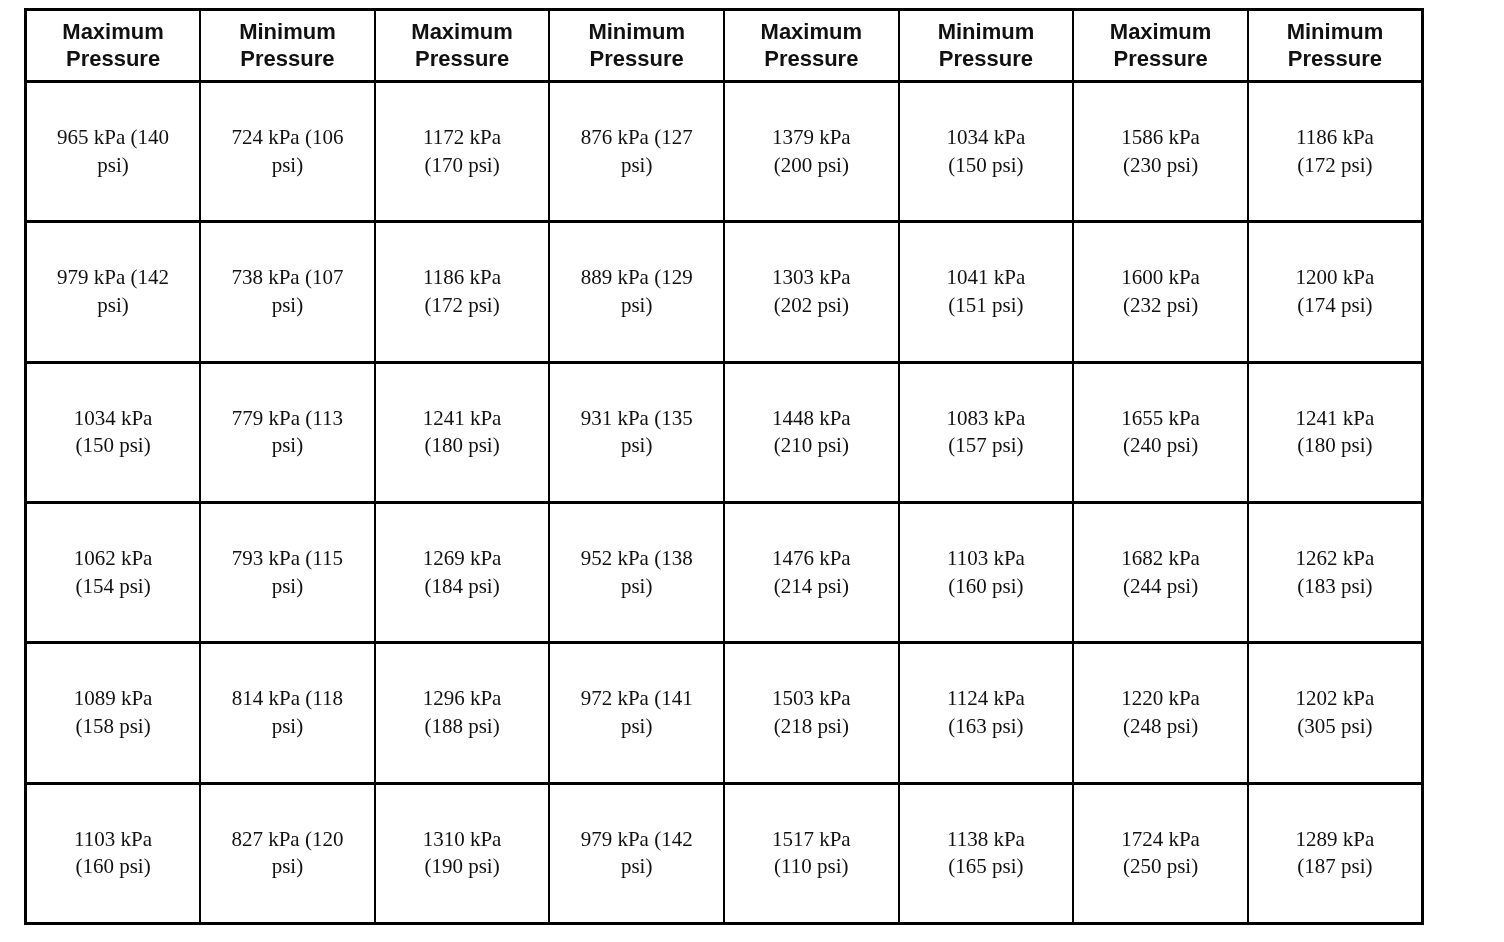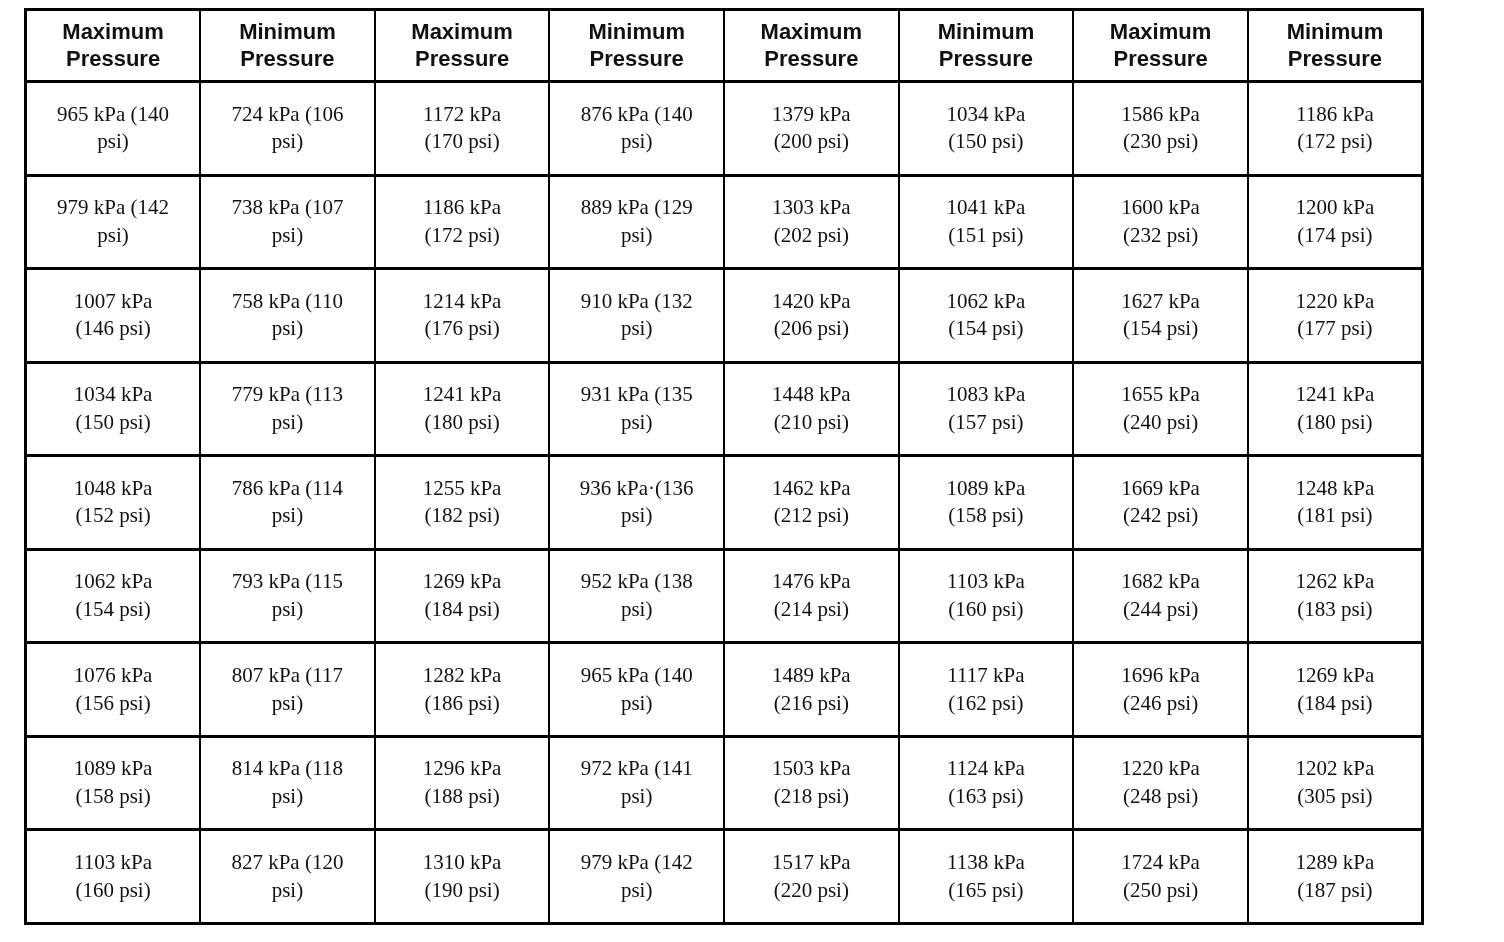--- a/index.html
+++ b/index.html
@@ -85,21 +85,21 @@
       </tr>
     </thead>
     <tbody>
         <tr>
           <td class="pressure-cell">965 kPa (140
 psi)</td>
           <td class="pressure-cell">724 kPa (106
 psi)</td>
           <td class="pressure-cell">1172 kPa
 (170 psi)</td>
-          <td class="pressure-cell">876 kPa (140
+          <td class="pressure-cell">876 kPa (127
 psi)</td>
           <td class="pressure-cell">1379 kPa
 (200 psi)</td>
           <td class="pressure-cell">1034 kPa
 (150 psi)</td>
           <td class="pressure-cell">1586 kPa
 (230 psi)</td>
           <td class="pressure-cell">1186 kPa
 (172 psi)</td>
         </tr>
@@ -115,110 +115,56 @@
           <td class="pressure-cell">1303 kPa
 (202 psi)</td>
           <td class="pressure-cell">1041 kPa
 (151 psi)</td>
           <td class="pressure-cell">1600 kPa
 (232 psi)</td>
           <td class="pressure-cell">1200 kPa
 (174 psi)</td>
         </tr>
         <tr>
-          <td class="pressure-cell">1007 kPa
-(146 psi)</td>
-          <td class="pressure-cell">758 kPa (110
-psi)</td>
-          <td class="pressure-cell">1214 kPa
-(176 psi)</td>
-          <td class="pressure-cell">910 kPa (132
-psi)</td>
-          <td class="pressure-cell">1420 kPa
-(206 psi)</td>
-          <td class="pressure-cell">1062 kPa
-(154 psi)</td>
-          <td class="pressure-cell">1627 kPa
-(154 psi)</td>
-          <td class="pressure-cell">1220 kPa
-(177 psi)</td>
-        </tr>
-        <tr>
           <td class="pressure-cell">1034 kPa
 (150 psi)</td>
           <td class="pressure-cell">779 kPa (113
 psi)</td>
           <td class="pressure-cell">1241 kPa
 (180 psi)</td>
           <td class="pressure-cell">931 kPa (135
 psi)</td>
           <td class="pressure-cell">1448 kPa
 (210 psi)</td>
           <td class="pressure-cell">1083 kPa
 (157 psi)</td>
           <td class="pressure-cell">1655 kPa
 (240 psi)</td>
           <td class="pressure-cell">1241 kPa
 (180 psi)</td>
         </tr>
         <tr>
-          <td class="pressure-cell">1048 kPa
-(152 psi)</td>
-          <td class="pressure-cell">786 kPa (114
-psi)</td>
-          <td class="pressure-cell">1255 kPa
-(182 psi)</td>
-          <td class="pressure-cell">936 kPa·(136
-psi)</td>
-          <td class="pressure-cell">1462 kPa
-(212 psi)</td>
-          <td class="pressure-cell">1089 kPa
-(158 psi)</td>
-          <td class="pressure-cell">1669 kPa
-(242 psi)</td>
-          <td class="pressure-cell">1248 kPa
-(181 psi)</td>
-        </tr>
-        <tr>
           <td class="pressure-cell">1062 kPa
 (154 psi)</td>
           <td class="pressure-cell">793 kPa (115
 psi)</td>
           <td class="pressure-cell">1269 kPa
 (184 psi)</td>
           <td class="pressure-cell">952 kPa (138
 psi)</td>
           <td class="pressure-cell">1476 kPa
 (214 psi)</td>
           <td class="pressure-cell">1103 kPa
 (160 psi)</td>
           <td class="pressure-cell">1682 kPa
 (244 psi)</td>
           <td class="pressure-cell">1262 kPa
 (183 psi)</td>
         </tr>
         <tr>
-          <td class="pressure-cell">1076 kPa
-(156 psi)</td>
-          <td class="pressure-cell">807 kPa (117
-psi)</td>
-          <td class="pressure-cell">1282 kPa
-(186 psi)</td>
-          <td class="pressure-cell">965 kPa (140
-psi)</td>
-          <td class="pressure-cell">1489 kPa
-(216 psi)</td>
-          <td class="pressure-cell">1117 kPa
-(162 psi)</td>
-          <td class="pressure-cell">1696 kPa
-(246 psi)</td>
-          <td class="pressure-cell">1269 kPa
-(184 psi)</td>
-        </tr>
-        <tr>
           <td class="pressure-cell">1089 kPa
 (158 psi)</td>
           <td class="pressure-cell">814 kPa (118
 psi)</td>
           <td class="pressure-cell">1296 kPa
 (188 psi)</td>
           <td class="pressure-cell">972 kPa (141
 psi)</td>
           <td class="pressure-cell">1503 kPa
 (218 psi)</td>
@@ -232,21 +178,21 @@
         <tr>
           <td class="pressure-cell">1103 kPa
 (160 psi)</td>
           <td class="pressure-cell">827 kPa (120
 psi)</td>
           <td class="pressure-cell">1310 kPa
 (190 psi)</td>
           <td class="pressure-cell">979 kPa (142
 psi)</td>
           <td class="pressure-cell">1517 kPa
-(220 psi)</td>
+(110 psi)</td>
           <td class="pressure-cell">1138 kPa
 (165 psi)</td>
           <td class="pressure-cell">1724 kPa
 (250 psi)</td>
           <td class="pressure-cell">1289 kPa
 (187 psi)</td>
         </tr>
       </tbody>
   </table>
 </div>

